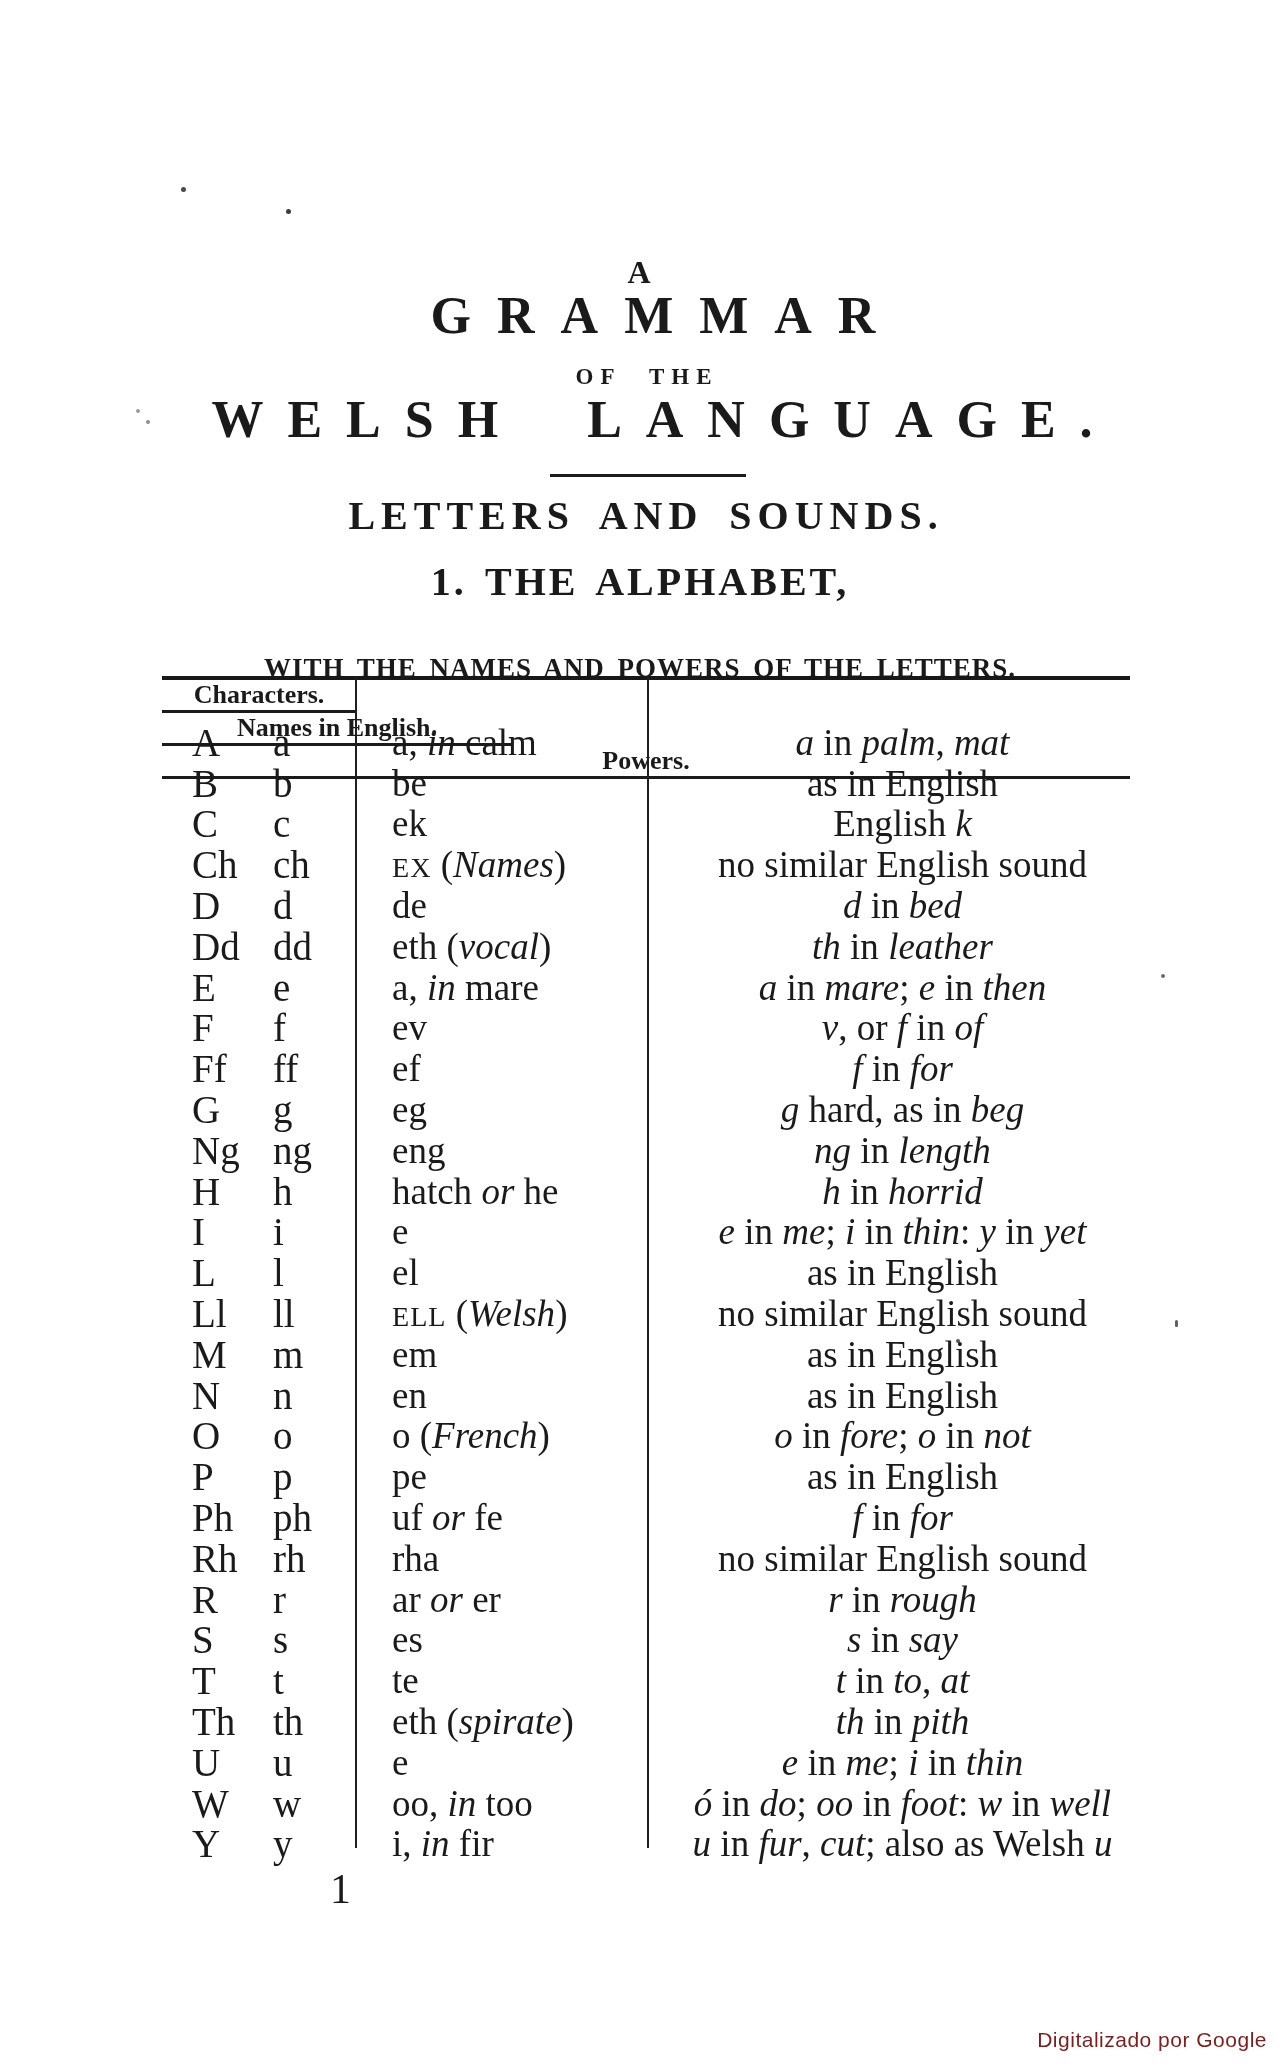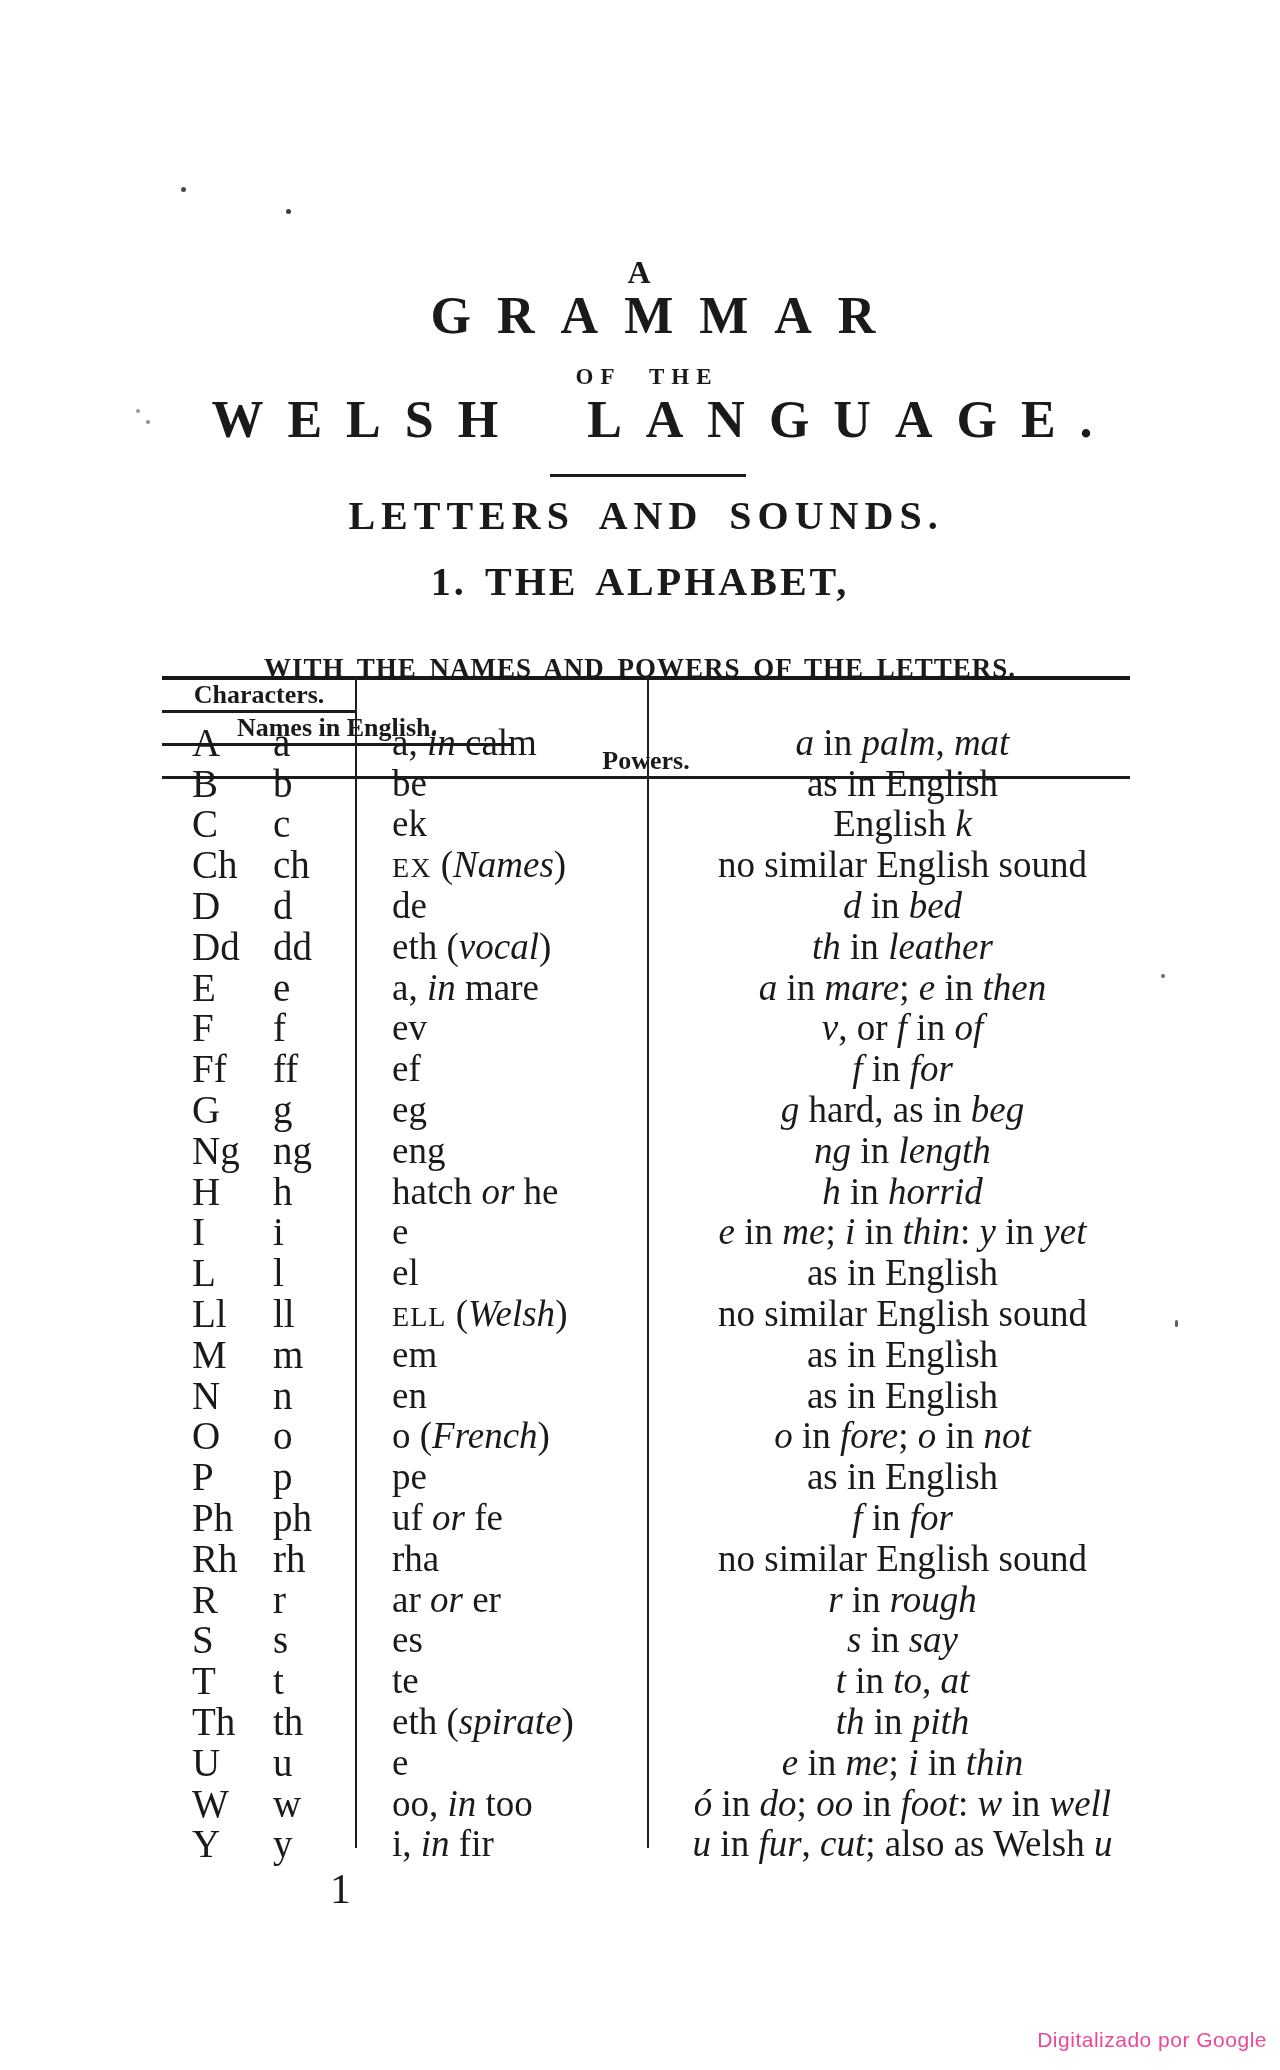--- a/index.html
+++ b/index.html
@@ -34,21 +34,21 @@
   .tr{display:flex;height:40.8px;align-items:center;}
   .td{line-height:1;white-space:nowrap;box-sizing:border-box;}
   .td-char{width:194px;padding-left:30px;font-size:39px;}
   .cap{display:inline-block;width:81px;}
   .td-name{width:292px;padding-left:36px;font-size:37px;}
   .td-power{flex:1;padding-left:27px;font-size:37px;text-align:center;}
   .sc{font-size:0.76em;letter-spacing:1px;margin-top:20px;}
 
   .pagenum{position:absolute;left:330px;top:1868px;font-size:42px;line-height:1;}
   .watermark{position:absolute;right:13px;top:2028px;font-family:"Liberation Sans","DejaVu Sans",sans-serif;
-             font-size:21px;color:#ec4899;letter-spacing:0.5px;}
+             font-size:21px;color:#7f1d1d;letter-spacing:0.5px;}
   .spk{position:absolute;display:block;border-radius:50%;}
 </style>
 </head>
 <body>
 
 <div class="page">
 
   <i class="spk" style="left:181px;top:187px;width:5px;height:5px;background:#4a4a4a;"></i>
   <i class="spk" style="left:286px;top:209px;width:5px;height:5px;background:#3d3d3d;"></i>
   <i class="spk" style="left:136px;top:409px;width:4px;height:4px;background:#9a9a9a;"></i>

